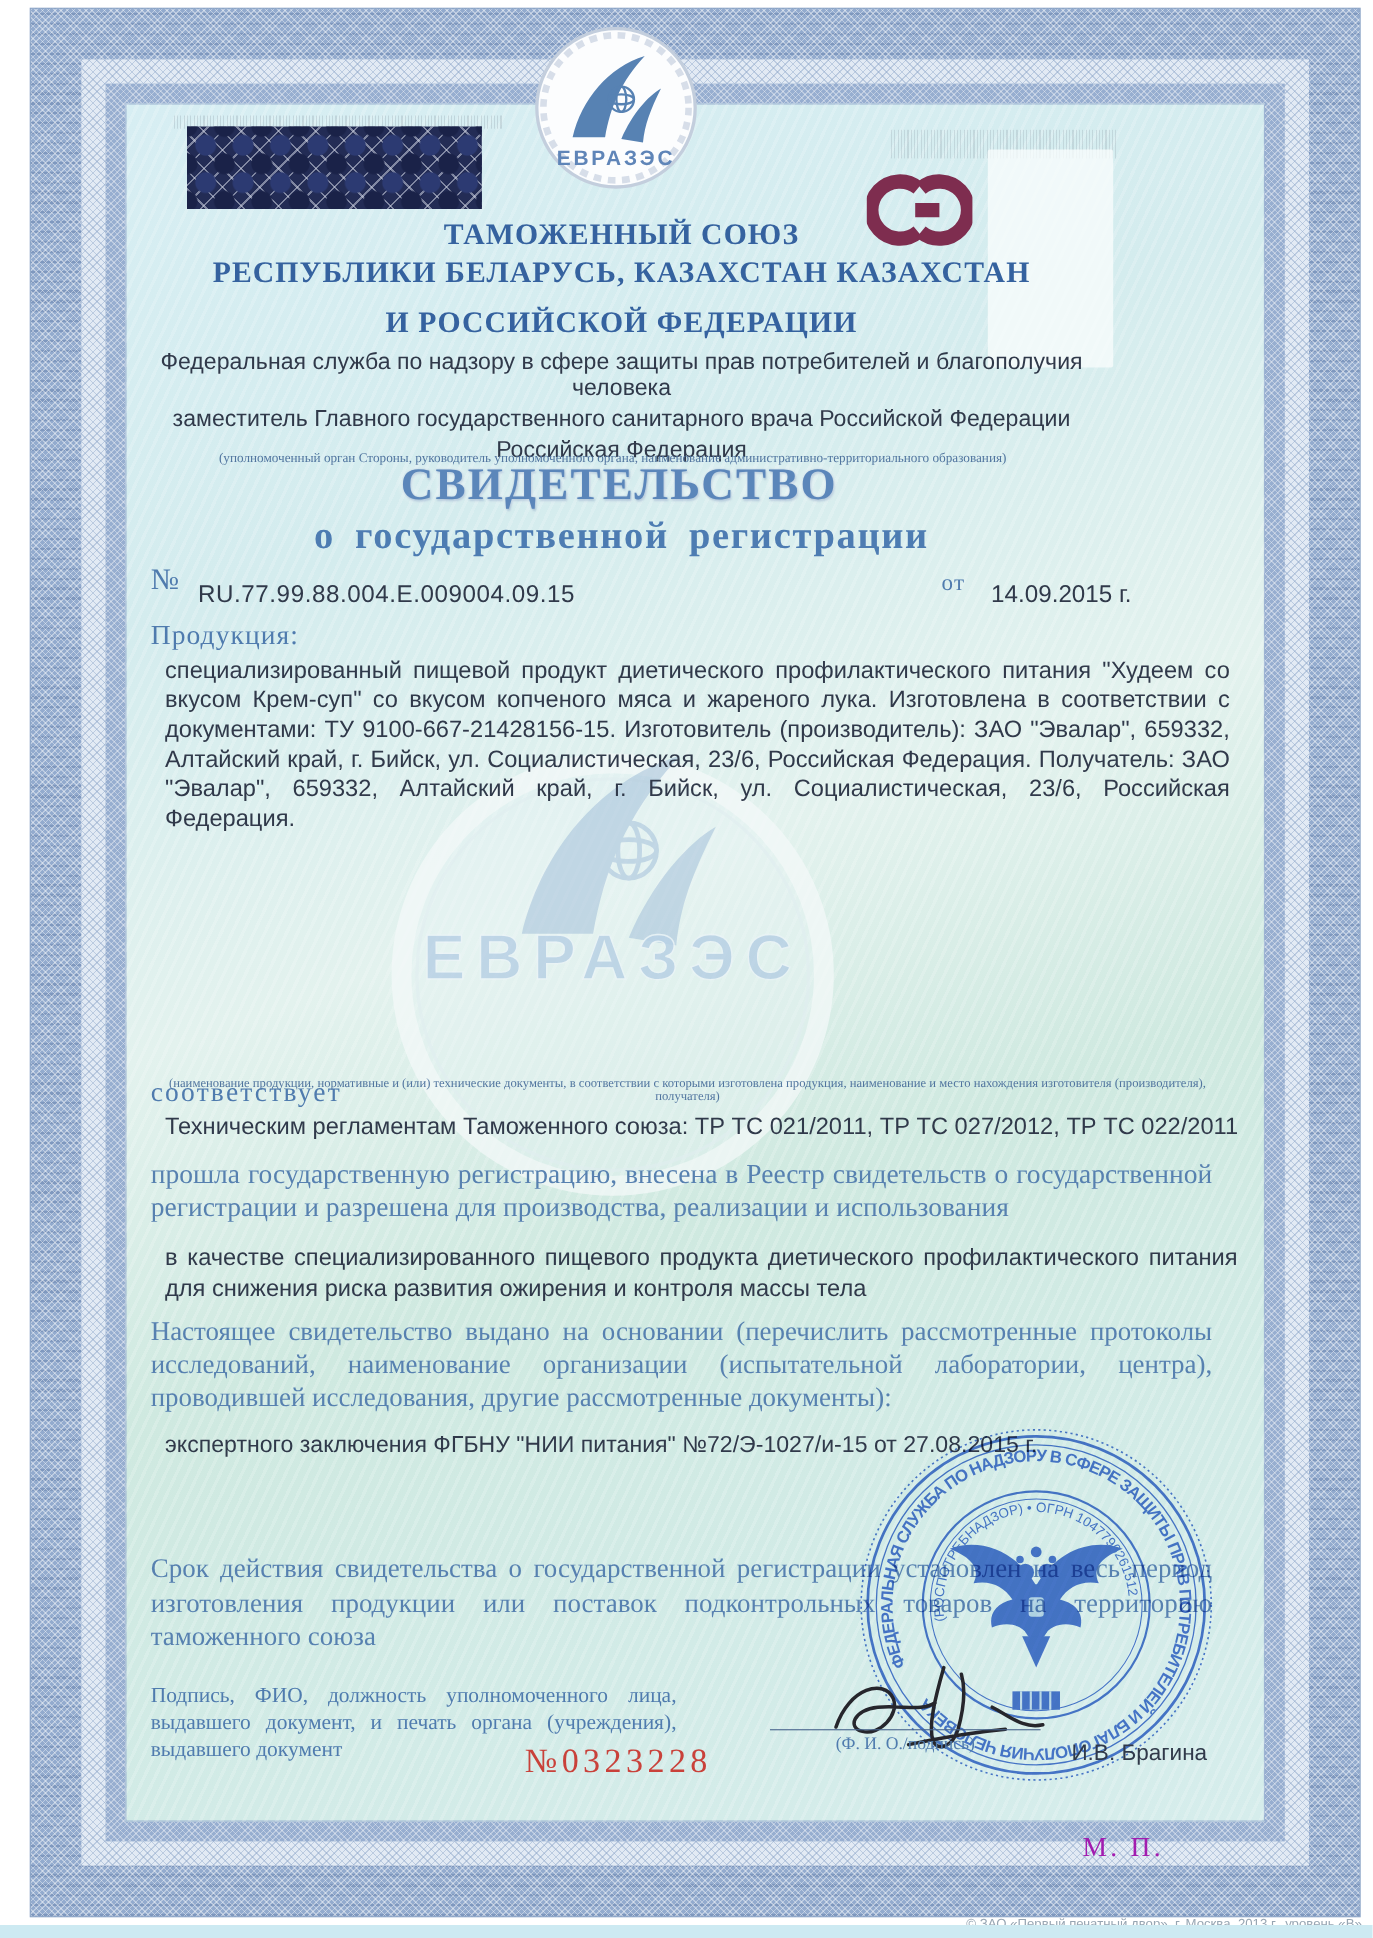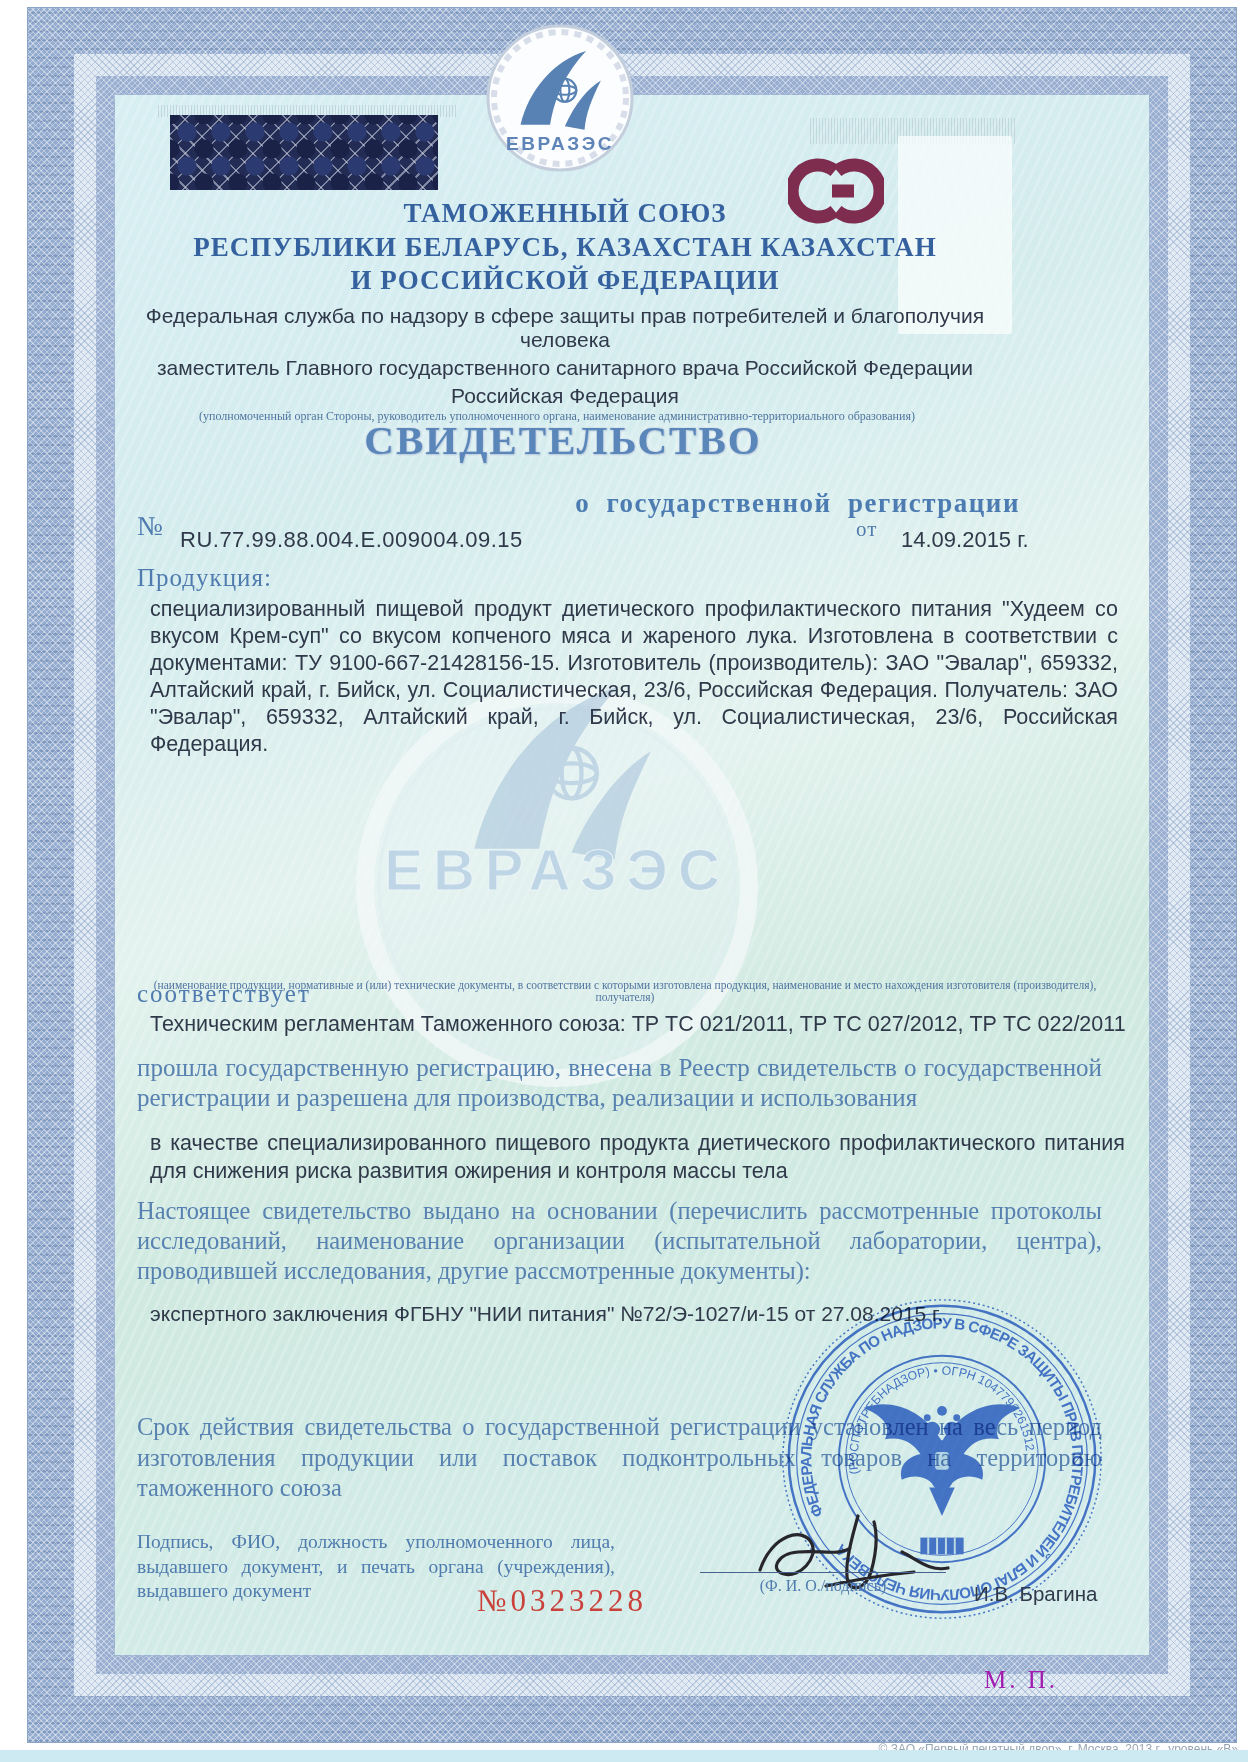--- a/index.html
+++ b/index.html
@@ -109,30 +109,30 @@
         <ellipse cx="62" cy="54" rx="14" ry="5.5"></ellipse>
         <ellipse cx="62" cy="54" rx="5.5" ry="14"></ellipse>
       </g>
     </g>
     <text x="74" y="126" text-anchor="middle" font-family="Liberation Sans, sans-serif" font-weight="bold" font-size="19" letter-spacing="2.5" fill="#5f85b8">ЕВРАЗЭС</text>
   </svg>
 
   <div class="abs" style="left:110px;top:198px;width:910px;text-align:center;">
     <div class="h-serif" style="font-size:27px;">ТАМОЖЕННЫЙ СОЮЗ</div>
     <div class="h-serif" style="font-size:27px;margin-top:3px;">РЕСПУБЛИКИ БЕЛАРУСЬ, КАЗАХСТАН КАЗАХСТАН</div>
-    <div class="h-serif" style="font-size:27px;margin-top:2px;">И РОССИЙСКОЙ ФЕДЕРАЦИИ</div>
+    <div class="h-serif" style="font-size:27px;margin-top:15px;">И РОССИЙСКОЙ ФЕДЕРАЦИИ</div>
     <div class="sans" style="font-size:21px;margin-top:8px;">Федеральная служба по надзору в сфере защиты прав потребителей и благополучия человека</div>
     <div class="sans" style="font-size:21px;margin-top:4px;">заместитель Главного государственного санитарного врача Российской Федерации</div>
     <div class="sans" style="font-size:21px;margin-top:4px;">Российская Федерация</div>
   </div>
 
   <div class="abs tiny-cap" style="left:157px;top:388px;width:800px;text-align:center;font-size:12px;">(уполномоченный орган Стороны, руководитель уполномоченного органа, наименование административно-территориального образования)</div>
 
   <div class="abs glow-title" style="left:108px;top:416px;width:910px;text-align:center;font-size:41px;letter-spacing:2px;">СВИДЕТЕЛЬСТВО</div>
-  <div class="abs" style="left:110px;top:488px;width:910px;text-align:right;font-size:27px;font-weight:bold;color:#4d7cb2;letter-spacing:1.5px;word-spacing:8px;font-family:'Liberation Serif',serif;">о государственной регистрации</div>
+  <div class="abs" style="left:110px;top:467px;width:910px;text-align:center;font-size:35px;font-weight:bold;color:#4d7cb2;letter-spacing:1.5px;word-spacing:8px;font-family:'Liberation Serif',serif;">о государственной регистрации</div>
 
   <div class="abs lbl" style="left:137px;top:511px;font-size:27px;">№</div>
   <div class="abs sans" style="left:180px;top:527px;font-size:22px;letter-spacing:.5px;">RU.77.99.88.004.Е.009004.09.15</div>
   <div class="abs lbl" style="left:856px;top:517px;font-size:21px;letter-spacing:1px;">от</div>
   <div class="abs sans" style="left:901px;top:527px;font-size:22px;">14.09.2015 г.</div>
 
   <div class="abs lbl" style="left:137px;top:564px;font-size:25px;letter-spacing:1px;">Продукция:</div>
   <div class="abs sans" style="left:150px;top:596px;width:968px;font-size:21.5px;line-height:27px;text-align:justify;">специализированный пищевой продукт диетического профилактического питания "Худеем со вкусом Крем-суп" со вкусом копченого мяса и жареного лука. Изготовлена в соответствии с документами: ТУ 9100-667-21428156-15. Изготовитель (производитель): ЗАО "Эвалар", 659332, Алтайский край, г. Бийск, ул. Социалистическая, 23/6, Российская Федерация.  Получатель: ЗАО "Эвалар", 659332, Алтайский край, г. Бийск, ул. Социалистическая, 23/6, Российская Федерация.</div>
 
   <div class="abs tiny-cap" style="left:125px;top:958px;width:1000px;text-align:center;font-size:11.5px;">(наименование продукции, нормативные и (или) технические документы, в соответствии с которыми изготовлена продукция, наименование и место нахождения изготовителя (производителя), получателя)</div>

